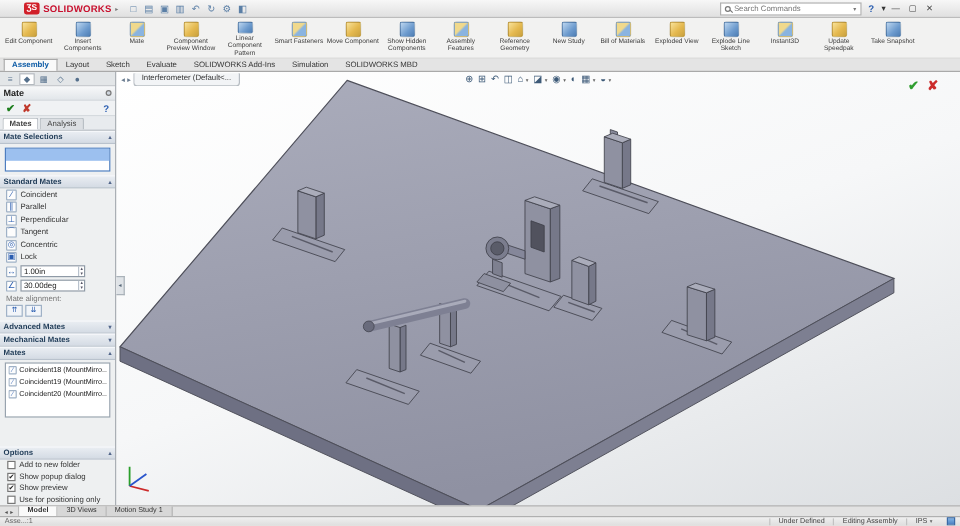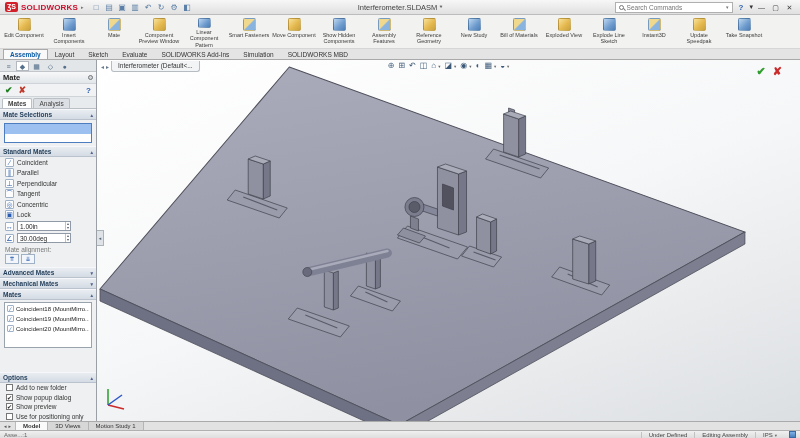--- a/index.html
+++ b/index.html
@@ -1,21 +1,21 @@
 <!DOCTYPE html>
 <html><head>
 <meta charset="utf-8">
 <style>
   * { box-sizing: border-box; margin:0; padding:0; }
   html,body { width:800px; height:438px; overflow:hidden; }
   body { font-family:"Liberation Sans", sans-serif; background:#d4d0c8; }
   .app { width:800px; height:438px; display:flex; flex-direction:column; font-size:7px; color:#333; background:#f0f0f0; }
 
   
-  .titlebar { height:15px; flex:0 0 15px; display:flex; align-items:center; gap:3px; padding:0 5px;
+  .titlebar { height:15px; flex:0 0 15px; display:flex; align-items:center; gap:3px; padding:0 20px;
               background:linear-gradient(#f7f7f7,#e0e0e0); border-bottom:1px solid #bcbcbc; position:relative; }
   .logo-mark { background:#d1202a; color:#fff; font-weight:bold; font-size:7px; height:10px; line-height:10px; padding:0 2px; border-radius:2px; }
   .logo-text { color:#c8102e; font-weight:bold; font-size:8px; letter-spacing:.2px; }
   .menu-caret { color:#777; font-size:5px; }
   .qicons { display:flex; align-items:center; gap:2px; margin-left:4px; }
   .qicon { width:11px; height:11px; font-size:8px; line-height:11px; text-align:center; color:#5b7fa6; cursor:default; }
   .tb-title { position:absolute; left:200px; right:200px; text-align:center; font-size:7.5px; color:#444; pointer-events:none; }
   .search { margin-left:auto; display:flex; align-items:center; background:#fff; border:1px solid #b0b0b0; height:11px; width:118px; padding:0 3px; gap:3px; }
   .mag { width:5px; height:5px; border:1px solid #777; border-radius:50%; position:relative; flex:0 0 5px; }
   .mag::after { content:""; position:absolute; width:3px; height:1px; background:#777; transform:rotate(45deg); right:-3px; bottom:-1px; }
@@ -119,21 +119,20 @@
     <span class="qicons">
       <span class="qicon">□</span>
       <span class="qicon">▤</span>
       <span class="qicon">▣</span>
       <span class="qicon">▥</span>
       <span class="qicon">↶</span>
       <span class="qicon">↻</span>
       <span class="qicon">⚙</span>
       <span class="qicon">◧</span>
     </span>
-    <span class="tb-title">Interferometer.SLDASM *</span>
     <span class="search">
       <span class="mag"></span>
       <input type="text" placeholder="Search Commands" style="">
       <span class="caret">▾</span>
     </span>
     <span class="help-btn">?</span>
     <span class="caret">▾</span>
     <span class="win-btn">—</span>
     <span class="win-btn">▢</span>
     <span class="win-btn close">✕</span>

